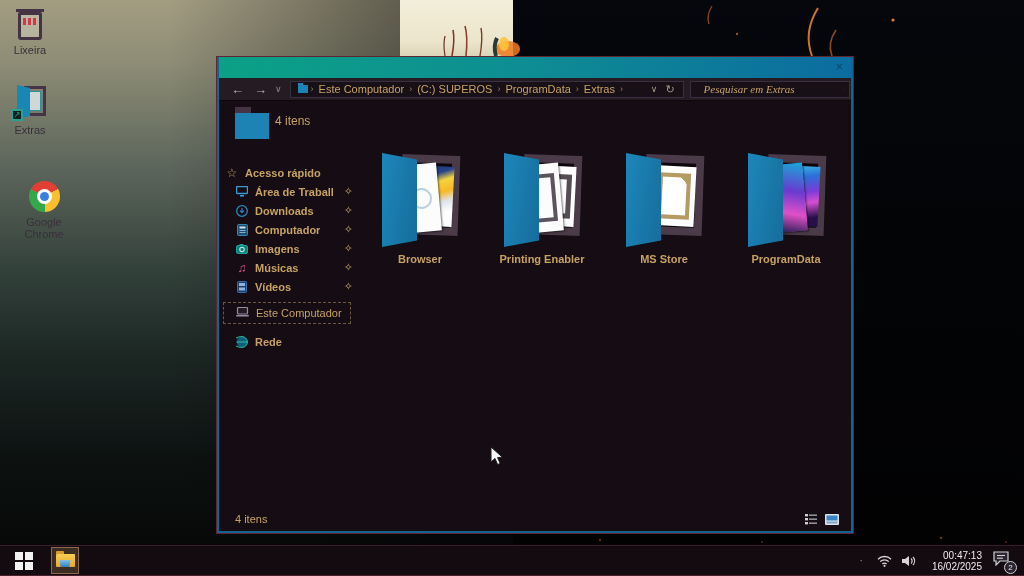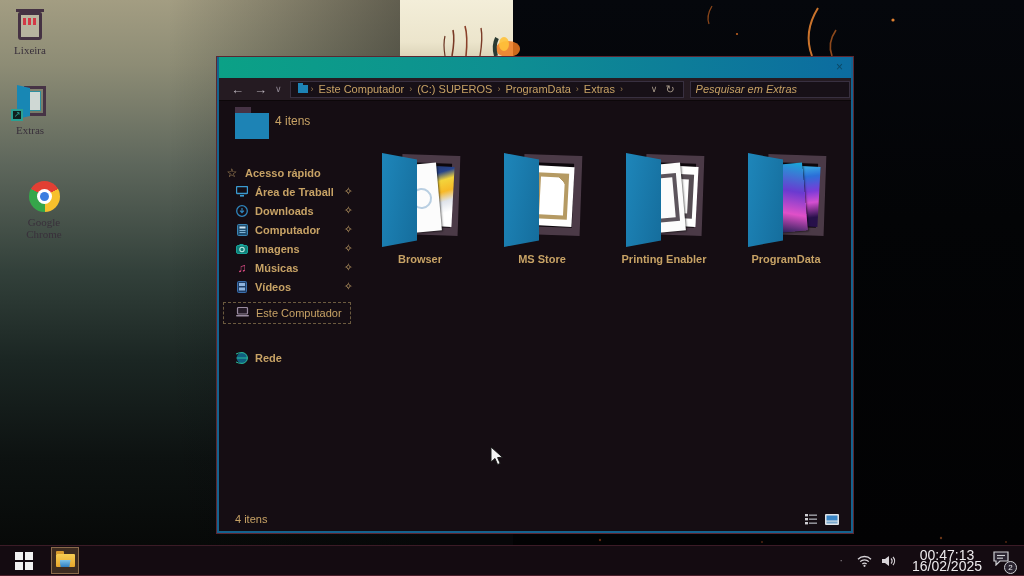--- a/index.html
+++ b/index.html
@@ -13,21 +13,21 @@
   .wp-left::after { content:""; position:absolute; inset:0;
     background:linear-gradient(90deg,rgba(0,0,0,0) 40%,rgba(5,6,8,.45) 100%); }
   .wp-beam { position:absolute; left:400px; top:0; width:113px; height:60px;
     background:linear-gradient(180deg,#f3eed9 0%,#ece5cc 70%,#d8d0b4 100%); }
   .wp-right { position:absolute; left:513px; top:0; width:511px; height:545px;
     background:linear-gradient(180deg,#05070c 0%,#030406 40%,#020203 100%); }
   .embers { position:absolute; left:0; top:0; pointer-events:none; }
 
   
   .dicon { position:absolute; width:56px; text-align:center; color:#39303b;
-    font-size:11px; line-height:12px;font-family:Liberation Serif, serif; }
+    font-size:11px; line-height:12px; }
   .dicon .glyphbox { height:34px; display:flex; justify-content:center; align-items:flex-end; margin-bottom:4px; }
   .trash { position:relative; width:24px; height:28px; border:3px solid #453243; border-radius:2px 2px 3px 3px; background:rgba(240,238,225,.35); }
   .trash::before { content:""; position:absolute; left:-5px; top:-6px; width:28px; height:3px; background:#453243; }
   .trash::after { content:""; position:absolute; left:2px; top:3px; width:14px; height:7px;
     background:repeating-linear-gradient(90deg,#d23846 0 3px,transparent 3px 5px); }
   .mini-folder { position:relative; width:34px; height:36px; }
   .mf-back { position:absolute; right:1px; top:2px; width:22px; height:30px; border:3px solid #463345; }
   .mf-page { position:absolute; right:6px; top:7px; width:12px; height:20px; background:#cfd8d4; border:1px solid #2d8f9f; }
   .mf-front { position:absolute; left:4px; top:1px; width:13px; height:34px; background:#1887b4;
     clip-path:polygon(0 0,100% 9%,100% 91%,0 100%); }
@@ -54,40 +54,40 @@
     background:#171017; border:1px solid #383040; padding:0 4px; }
   .crumb-folder { width:10px; height:8px; background:#1d83b5; position:relative; margin:0 3px; }
   .crumb-folder::before { content:""; position:absolute; left:0; top:-2px; width:5px; height:2px; background:#1d83b5; }
   .crumb, .crumb-sep { color:#c7a265; font-size:11px; white-space:nowrap; }
   .crumb { margin:0 5px; } .crumb-sep { color:#9c7f52; font-size:9px; }
   .crumb-tools { margin-left:auto; display:flex; align-items:center; gap:8px; padding-right:4px; }
   .crumb-tools span { color:#a89a8a; font-size:11px; line-height:11px; }
   .searchbox { display:flex; align-items:center; height:17px; margin-left:6px; width:160px;
     background:#171017; border:1px solid #383040; }
   .searchbox input { flex:1; background:transparent; border:none; outline:none; color:#c7a265;
-    font-style:italic; font-size:11px; padding:12px 5px; font-family:Liberation Sans, sans-serif; }
+    font-style:italic; font-size:11px; padding:12px 5px; font-family:Liberation Serif, serif;margin-left:8px; }
   .searchbox input::placeholder { color:#c7a265; opacity:1; }
   .search-ic { margin-right:5px; }
 
   .win-body { position:absolute; top:44px; left:0; right:0; bottom:24px; }
   .hdr-folder { position:absolute; left:16px; top:12px; width:34px; height:26px; background:#1d83b5; }
   .hdr-folder::before { content:""; position:absolute; left:0; top:-6px; width:16px; height:6px; background:#463345; }
   .hdr-count { position:absolute; left:56px; top:13px; color:#c7a265; font-size:12px; }
 
   .sidebar { position:absolute; left:6px; top:62px; width:132px; color:#c7a265; font-size:11px; }
   .s-row { display:flex; align-items:center; height:19px; }
   .s-row .ic { width:14px; display:flex; justify-content:center; margin-right:6px; flex:0 0 14px; }
   .s-row.child { padding-left:10px; }
   .s-row .lbl { white-space:nowrap; overflow:hidden; max-width:78px;font-weight:bold; }
   .pin { margin-left:auto; color:#caa56a; font-size:11px; padding-right:4px; }
   .star { color:#caa56a; font-size:12px; line-height:12px; }
   .thispc-box { display:flex; align-items:center; height:22px; margin-top:6px; margin-left:-2px;
     border:1px dashed #6b5a3f; padding-left:12px; width:128px; }
   .thispc-box .ic { margin-right:7px; }
-  .rede-row { margin-top:24px; padding-left:10px; }
+  .rede-row { margin-top:8px; padding-left:10px; }
   .music-glyph { color:#e54f8a; font-size:12px; line-height:12px; }
 
   .files { position:absolute; left:146px; top:52px; display:flex; gap:12px; }
   .fitem { width:110px; text-align:center;font-weight:bold; }
   .fitem .flabel { margin-top:6px; color:#c7a265; font-size:11px; }
   .ficon { position:relative; width:86px; height:94px; margin:0 auto; }
   .fb { position:absolute; left:24px; top:2px; width:58px; height:80px; border:8px solid #4b3a47;
     background:#0d070c; transform:rotate(2deg); }
   .fart { position:absolute; left:38px; top:13px; width:38px; height:60px; background:#fff; transform:rotate(3deg); }
   .fpage { position:absolute; left:27px; top:11px; width:35px; height:68px; background:#fcfcfc;
@@ -121,21 +121,21 @@
   .winlogo span { background:#f2f2f2; }
   .tb-explorer { width:28px; height:27px; margin-left:3px; border:1px solid #8a6a4a; background:#3d2c21;
     display:flex; align-items:center; justify-content:center; }
   .tb-folder { position:relative; width:19px; height:13px; background:linear-gradient(#f7ce53,#e8a62c); border-radius:1px; }
   .tb-folder::before { content:""; position:absolute; left:0; top:-3px; width:8px; height:3px; background:#d99b2e; border-radius:1px 1px 0 0; }
   .tb-folder::after { content:""; position:absolute; left:4px; bottom:0; width:11px; height:7px;
     background:linear-gradient(#7ec3ea,#2f7fc2); clip-path:polygon(0 0,100% 0,90% 100%,10% 100%); }
   .tray { margin-left:auto; display:flex; align-items:center; height:100%; }
   .tray-dot { color:#9a949a; font-size:10px; margin-right:14px; }
   .tray-ic { margin-right:10px; display:flex; }
-  .clock { text-align:center; color:#eceaec; font-size:14px; line-height:11px; margin:0 10px 0 6px; }
+  .clock { text-align:right; color:#eceaec; font-size:10px; line-height:11px; margin:0 10px 0 6px; }
   .notif { position:relative; margin-right:14px; }
   .notif-badge { position:absolute; right:-7px; bottom:-4px; width:13px; height:13px; border-radius:50%;
     background:#2a2430; border:1px solid #cfd0d4; color:#e8e8ea; font-size:8px; line-height:11px; text-align:center; }
 
   .cursor { position:absolute; left:490px; top:446px; }
 </style>
 </head>
 <body>
 
 <div class="screen">
@@ -312,35 +312,35 @@
         <div class="fitem">
           <div class="ficon art-browser">
             <div class="fb"></div>
               <div class="fart"></div>
               <div class="fpage"></div>
               <div class="ffront"></div>
           </div>
           <div class="flabel">Browser</div>
         </div>
         <div class="fitem">
-          <div class="ficon art-store">
-            <div class="fb"></div>
-              <div class="fart"></div>
-              <div class="ffront"></div>
-          </div>
-          <div class="flabel">MS Store</div>
-        </div>
-        <div class="fitem">
           <div class="ficon art-printing">
             <div class="fb"></div>
               <div class="fart"></div>
               <div class="fpage"></div>
               <div class="ffront"></div>
           </div>
           <div class="flabel">Printing Enabler</div>
+        </div>
+        <div class="fitem">
+          <div class="ficon art-store">
+            <div class="fb"></div>
+              <div class="fart"></div>
+              <div class="ffront"></div>
+          </div>
+          <div class="flabel">MS Store</div>
         </div>
         <div class="fitem">
           <div class="ficon art-wall">
             <div class="fb"></div>
               <div class="fart"></div>
               <div class="fpage"></div>
               <div class="ffront"></div>
           </div>
           <div class="flabel">ProgramData</div>
         </div>

